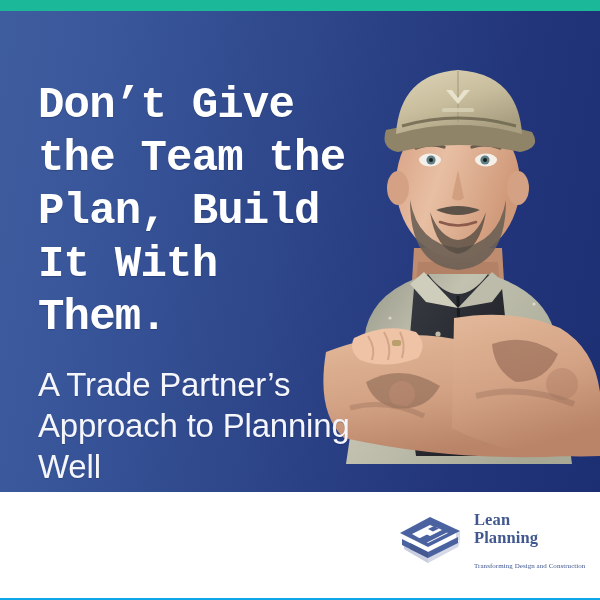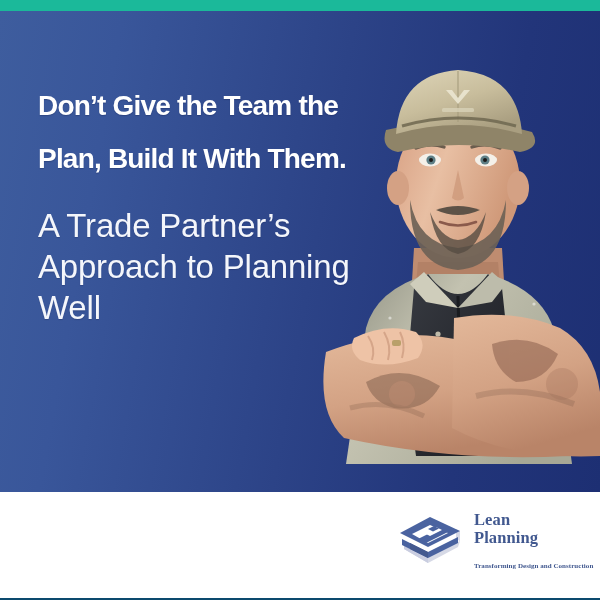--- a/index.html
+++ b/index.html
@@ -44,25 +44,25 @@
   .copy {
     position: absolute;
     left: 38px;
     top: 68px;
     width: 330px;
     z-index: 4;
   }
   .headline {
     margin: 0;
     color: #ffffff;
-    font-size: 28px;
+    font-size: 44px;
     line-height: 53px;
     font-weight: 700;
     letter-spacing: -0.8px;
-    font-family: Liberation Sans, sans-serif;
+    font-family: Liberation Mono, monospace;
     text-shadow: 0 1px 1px rgba(10,20,60,0.25);
   }
   .subhead {
     margin: 20px 0 0 0;
     color: #f4f6fb;
     font-size: 33px;
     line-height: 41px;
     font-weight: 400;
     letter-spacing: -0.2px;
     font-family: "Liberation Sans", sans-serif;
@@ -81,21 +81,21 @@
   .portrait svg { display: block; width: 100%; height: 100%; }
 
   
   .footer {
     position: absolute;
     left: 0;
     top: 492px;
     width: 600px;
     height: 108px;
     background: #ffffff;
-    border-bottom: 2px solid #0c4a6e;
+    border-bottom: 2px solid #0ea5e9;
     box-sizing: border-box;
   }
   .logo-lockup {
     position: absolute;
     left: 398px;
     top: 18px;
     display: flex;
     align-items: center;
     gap: 10px;
   }
@@ -115,21 +115,21 @@
     font-weight: 700;
     font-size: 16.5px;
     line-height: 17.5px;
     color: #41588f;
     letter-spacing: 0.1px;
   }
   .logo-tag {
     display: block;
     margin-top: 16px;
     font-family: "Liberation Serif", serif;
-    font-weight: 700;
+    font-weight: 400;
     font-size: 7px;
     line-height: 9px;
     color: #41588f;
     letter-spacing: 0.05px;
   }
 </style>
 </head>
 <body>
 
 <div class="canvas">

